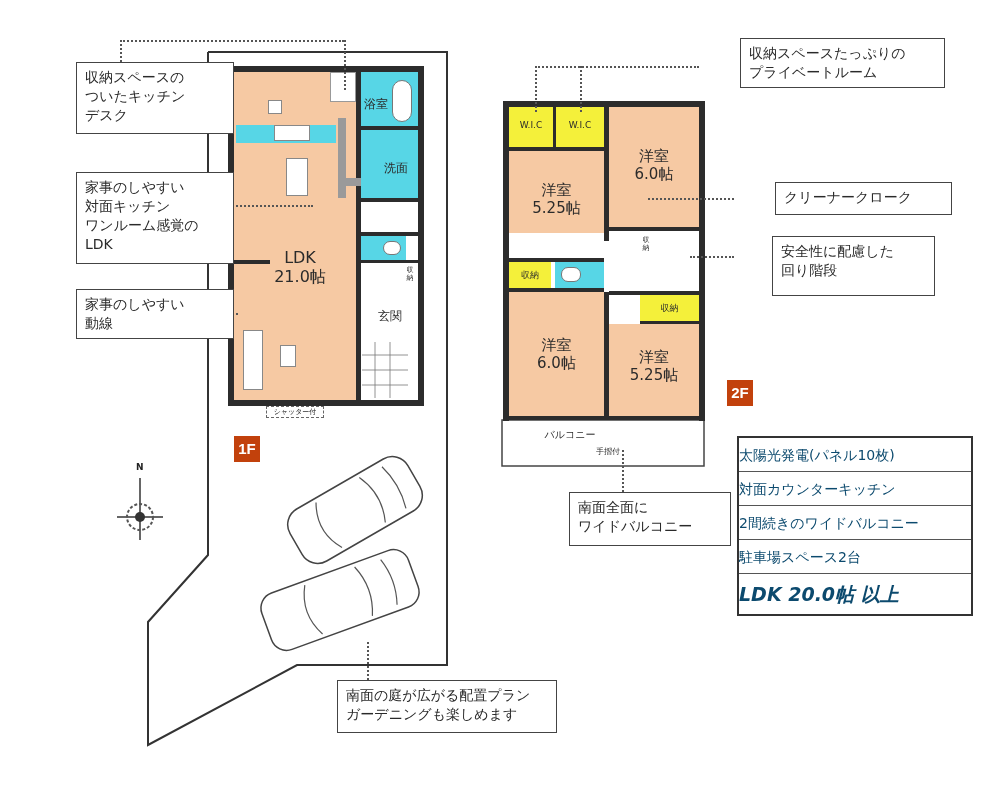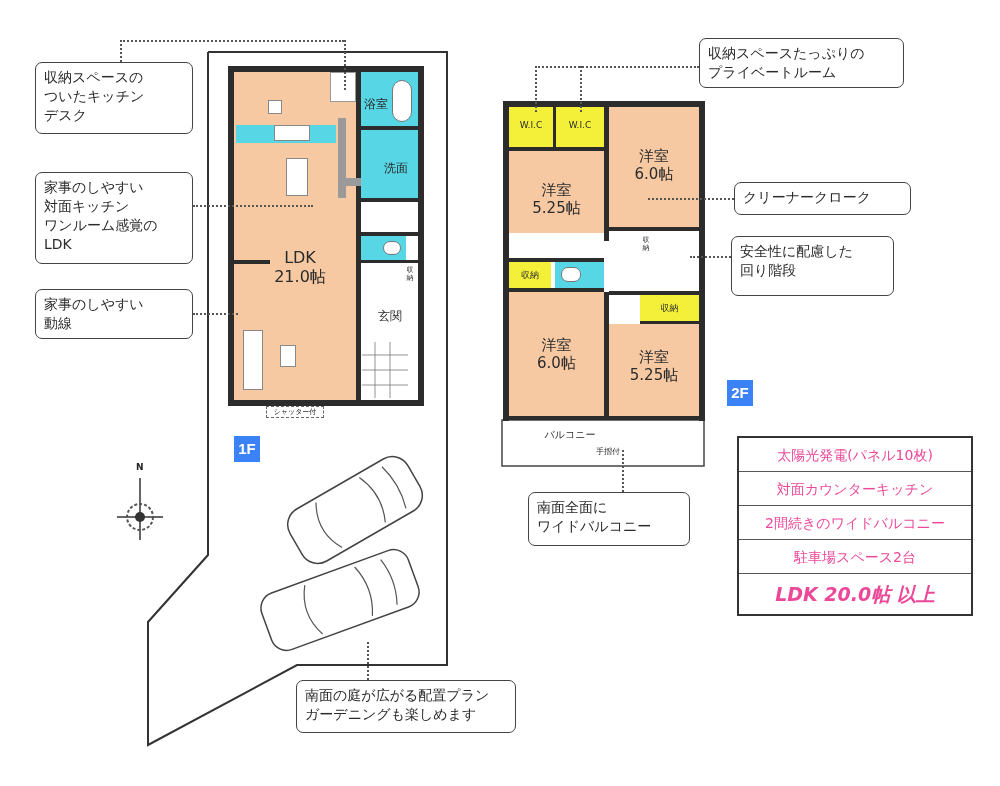--- a/index.html
+++ b/index.html
@@ -1,45 +1,45 @@
 <!DOCTYPE html>
 <html><head>
 <meta charset="utf-8">
 <style>
   * { box-sizing: border-box; margin: 0; padding: 0; }
   html, body { width: 1000px; height: 786px; background: #ffffff; overflow: hidden; }
   body { position: relative; font-family: "DejaVu Sans", "Liberation Sans", sans-serif; color: #222; }
 
   .abs { position: absolute; }
   .callout {
-    position: absolute; border: 1.5px solid #444; border-radius: 7px; background: #fff;
-    font-size: 14px; line-height: 19px; padding: 5px 8px; color: #2a2a2a; white-space: pre-line;
+    position: absolute; border: 1.5px solid #444; border-radius: 0; background: #fff;
+    font-size: 14px; line-height: 19px; padding: 5px 8px; color: #2a2a2a; white-space: pre-line; margin-left: 41px;
   }
   .dot-h { position: absolute; border-top: 2px dotted #555; height: 0; }
   .dot-v { position: absolute; border-left: 2px dotted #555; width: 0; }
 
   .wall { position: absolute; background: #2c2c2c; }
   .room { position: absolute; }
   .orange { background: #f6c9a3; }
   .cyan { background: #57d6e6; }
   .yellow { background: #f4f03a; }
   .white { background: #ffffff; }
   .room-label { position: absolute; text-align: center; color: #2b2b2b; white-space: pre-line; }
 
   .badge {
-    position: absolute; background: #3b82f6; color: #fff; font-weight: bold;
+    position: absolute; background: #c2410c; color: #fff; font-weight: bold;
     font-size: 15px; width: 26px; height: 26px; line-height: 26px; text-align: center;
     font-family: "Liberation Sans", sans-serif;
   }
   .features {
     position: absolute; left: 737px; top: 436px; width: 236px; border: 2px solid #333;
   }
   .feature-row {
-    border-bottom: 1.5px solid #555; height: 34px; line-height: 34px; text-align: center;
-    font-size: 14px; color: #ec4899;
+    border-bottom: 1.5px solid #555; height: 34px; line-height: 34px; text-align: left;
+    font-size: 14px; color: #0c4a6e;
   }
   .feature-row:last-child { border-bottom: none; height: 40px; line-height: 40px; font-size: 19px; font-weight: bold; font-style: italic; }
   .lot { position: absolute; left: 0; top: 0; }
 </style>
 </head>
 <body>
 
 <svg class="lot" width="1000" height="786">
 
   <polyline points="208,52 447,52 447,665 297,665 148,745 148,622 208,555 208,52" fill="none" stroke="#333" stroke-width="2"></polyline>

